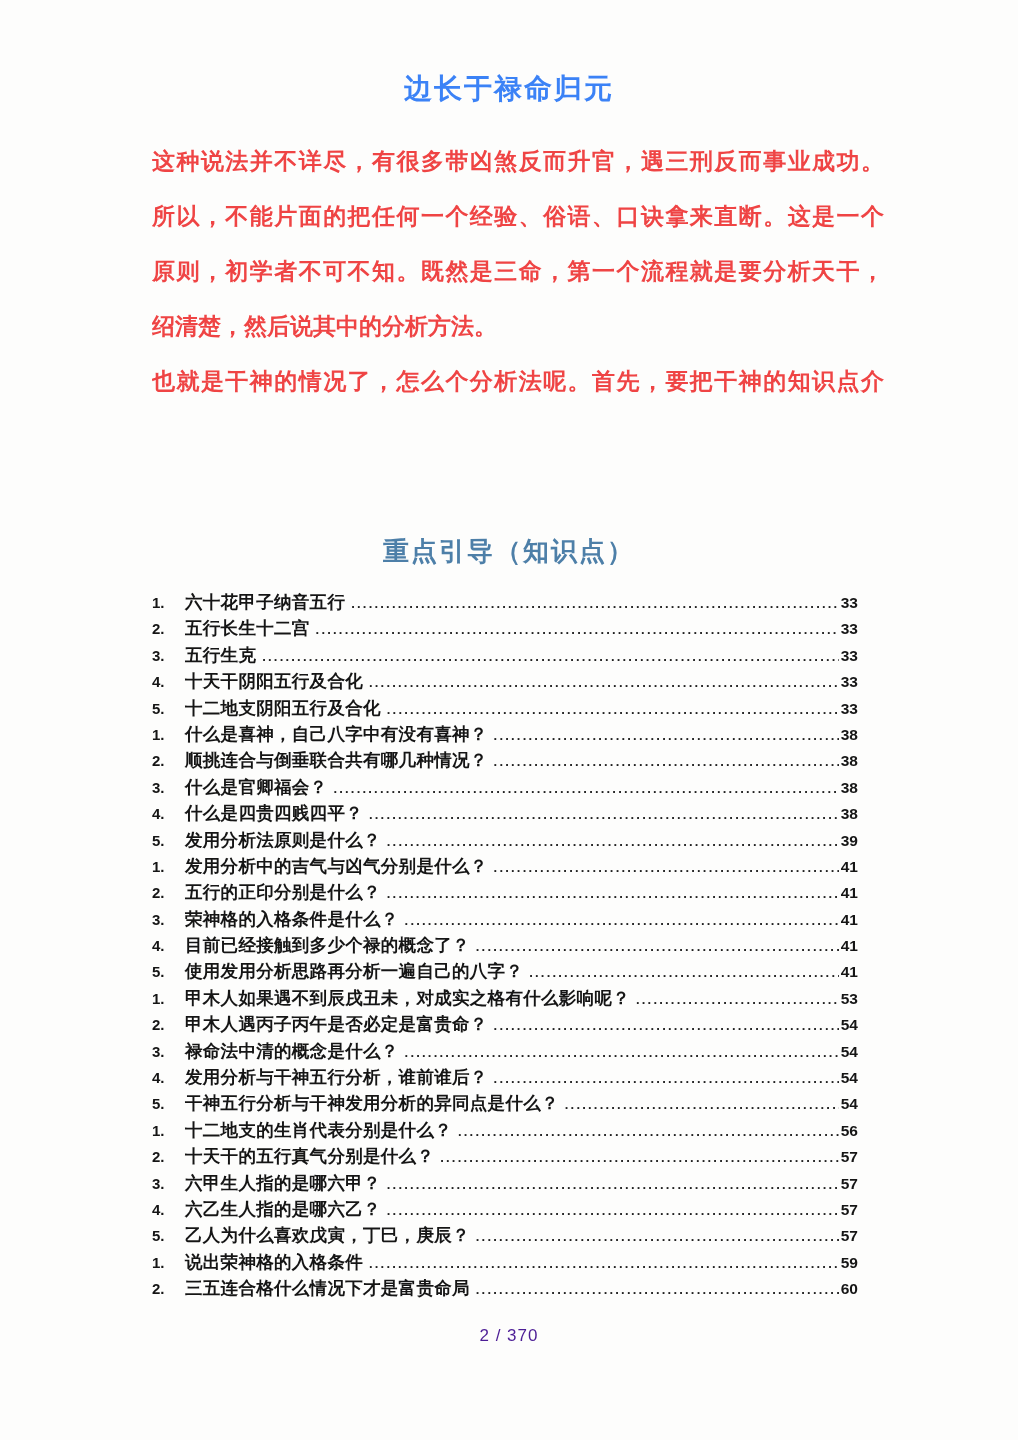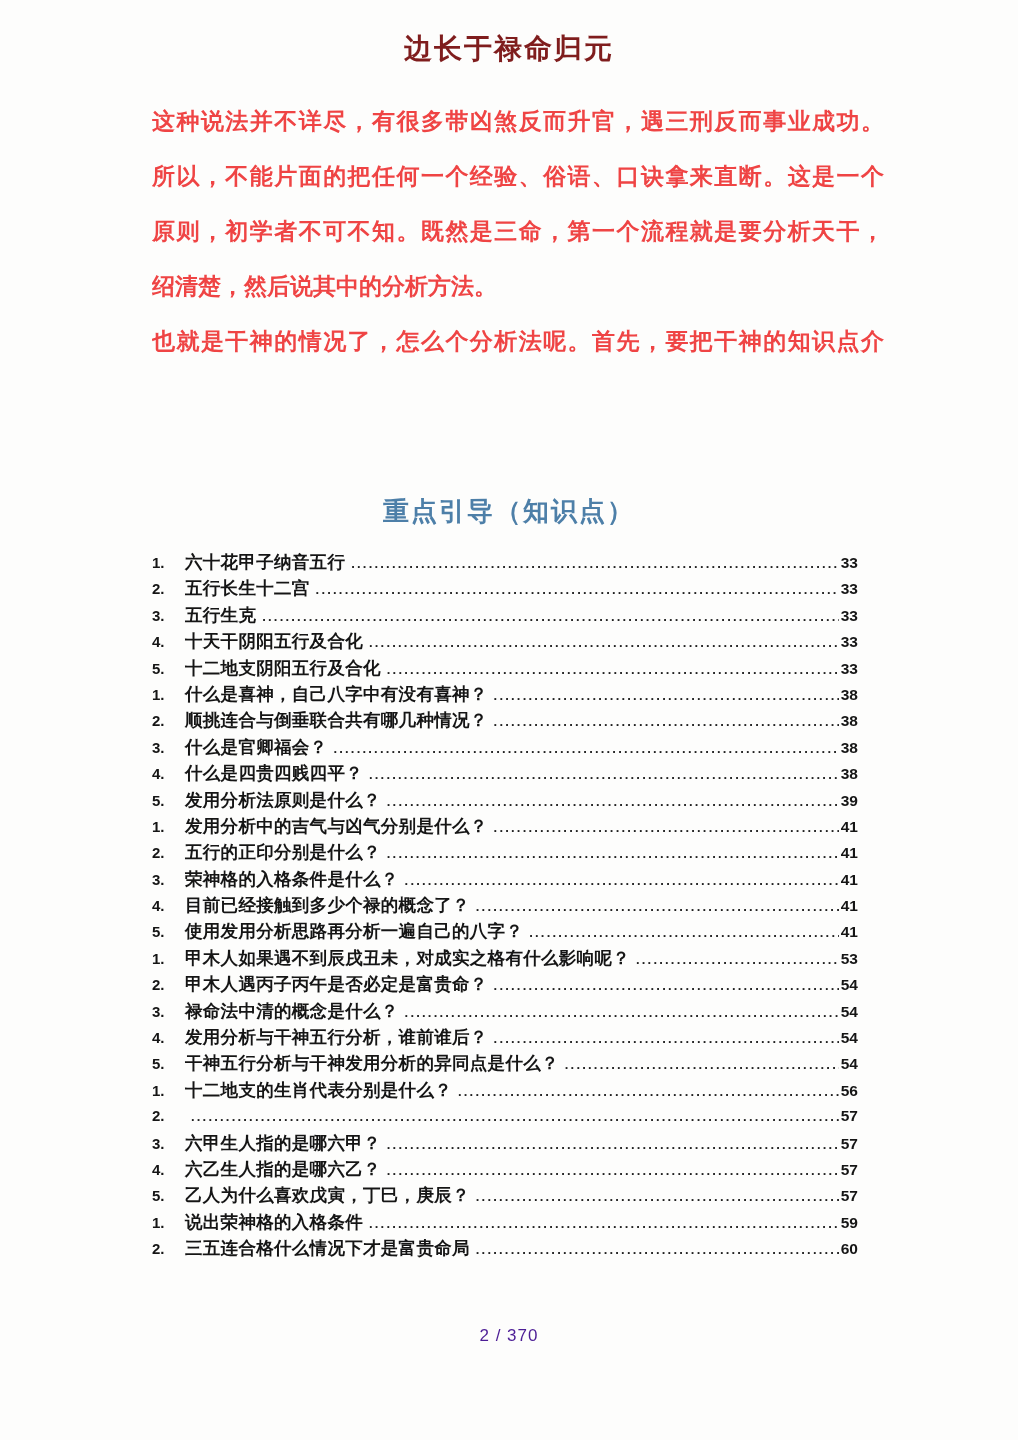--- a/index.html
+++ b/index.html
@@ -6,26 +6,26 @@
   .page {
     position:relative;
     width:1018px; height:1440px;
     background:#fdfdfc;
     font-family:"Liberation Sans", sans-serif;
     color:#1d1d1d;
     overflow:hidden;
   }
   .doc-title {
     margin:0;
-    padding-top:30px;
+    padding-top:70px;
     text-align:center;
     font-size:28px;
     font-weight:bold;
     letter-spacing:2px;
-    color:#7f1d1d;
+    color:#3b82f6;
   }
   .paragraph {
     margin:26px 134px 0 152px;
     font-size:23px;
     font-weight:bold;
     color:#ef4444;
   }
   .para-line {
     height:55px;
     line-height:55px;
@@ -232,20 +232,21 @@
         <span class="toc-page">54</span>
       </div>
       <div class="toc-row">
         <span class="toc-num">1.</span>
         <span class="toc-label">十二地支的生肖代表分别是什么？</span>
         <span class="toc-dots">................................................................................................................................................................................................................................................</span>
         <span class="toc-page">56</span>
       </div>
       <div class="toc-row">
         <span class="toc-num">2.</span>
+        <span class="toc-label">十天干的五行真气分别是什么？</span>
         <span class="toc-dots">................................................................................................................................................................................................................................................</span>
         <span class="toc-page">57</span>
       </div>
       <div class="toc-row">
         <span class="toc-num">3.</span>
         <span class="toc-label">六甲生人指的是哪六甲？</span>
         <span class="toc-dots">................................................................................................................................................................................................................................................</span>
         <span class="toc-page">57</span>
       </div>
       <div class="toc-row">

